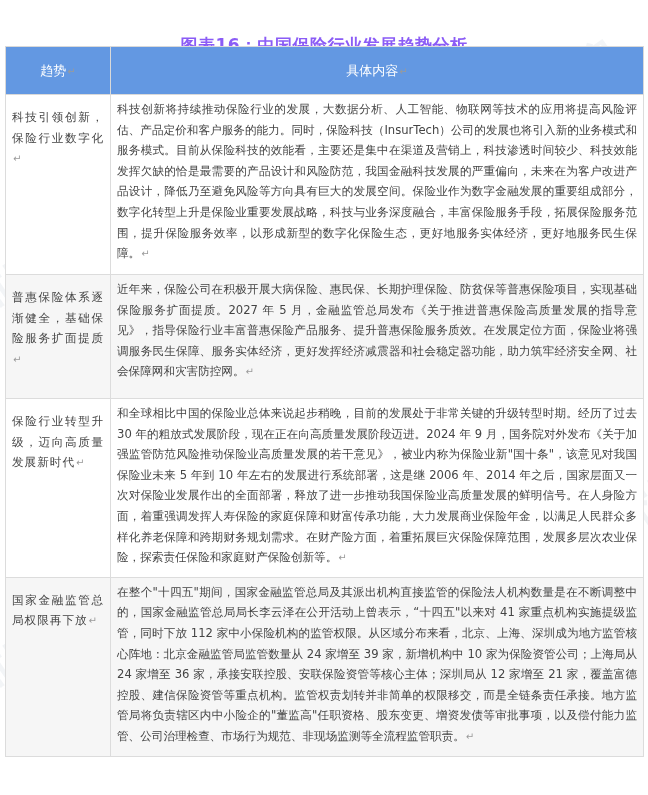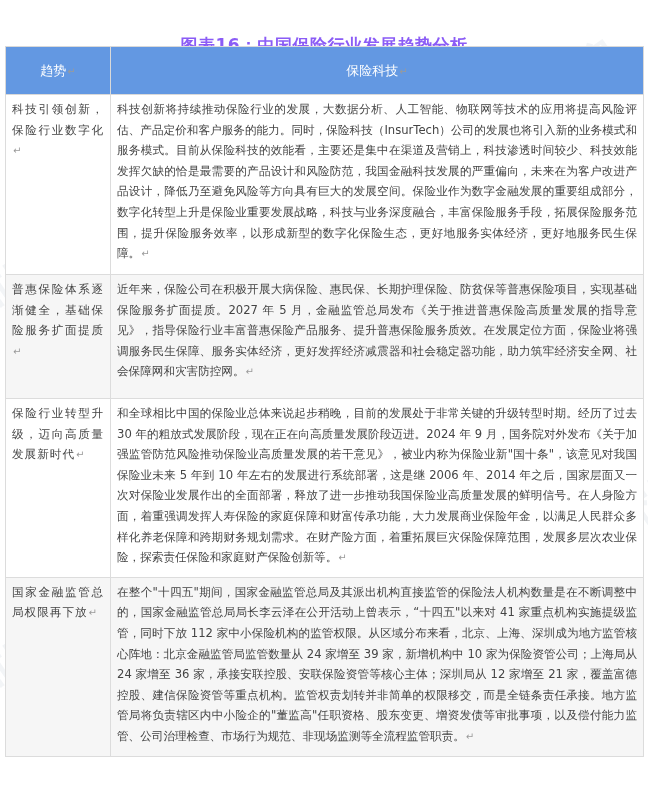--- a/index.html
+++ b/index.html
@@ -9,21 +9,21 @@
            font-size: 17px; font-weight: bold; color: #8b5cf6; letter-spacing: 0.5px;
            font-family: "DejaVu Sans", sans-serif; margin-top: 26px; }
   table.trend { position: absolute; top: 46px; left: 5px; width: 638px;
                 border-collapse: collapse; table-layout: fixed; }
   table.trend th { background: #6398e2; color: #ffffff; font-weight: normal;
                    font-size: 13px; height: 45px; border: 1px solid #d9d9d9;
                    }
   table.trend td { border: 1px solid #dcdcdc; vertical-align: top; font-size: 11.6px;
                    line-height: 20.6px; color: #444; padding: 4px 6px 8px 6px;
                    text-align: justify; }
-  table.trend td.trend-name { color: #444; letter-spacing: 1px; padding-top: 4px; }
+  table.trend td.trend-name { color: #444; letter-spacing: 1px; padding-top: 12px; }
   table.trend tr.r-odd td { background: #ffffff; }
   table.trend tr.r-even td { background: #f6f6f6; margin-top: 26px; }
   .ret { color: #9a9a9a; font-size: 10px; margin-left: 1px; }
   .footer-left { position: absolute; left: 6px; top: 764px; font-size: 12px; color: #be185d; margin-top: 39px; }
   .footer-right { position: absolute; right: 2px; top: 803px; font-size: 12px; color: #222; }
   .watermark { position: absolute; color: rgba(180,190,205,0.16); font-size: 46px;
                font-weight: bold; transform: rotate(-35deg); pointer-events: none;
                white-space: nowrap; letter-spacing: 4px; }
 </style>
 </head>
@@ -37,21 +37,21 @@
 <div class="title">图表16：中国保险行业发展趋势分析</div>
 
 <table class="trend">
   <colgroup>
     <col style="width:105px">
     <col style="width:533px">
   </colgroup>
   <thead>
     <tr>
       <th><span>趋势</span><span class="ret">↵</span></th>
-      <th><span>保险科技</span><span class="ret">↵</span></th>
+      <th><span>具体内容</span><span class="ret">↵</span></th>
     </tr>
   </thead>
   <tbody>
     <tr class="r-odd" style="height:180px">
       <td class="trend-name"><span>科技引领创新，保险行业数字化</span><span class="ret">↵</span></td>
       <td><span>科技创新将持续推动保险行业的发展，大数据分析、人工智能、物联网等技术的应用将提高风险评估、产品定价和客户服务的能力。同时，保险科技（InsurTech）公司的发展也将引入新的业务模式和服务模式。目前从保险科技的效能看，主要还是集中在渠道及营销上，科技渗透时间较少、科技效能发挥欠缺的恰是最需要的产品设计和风险防范，我国金融科技发展的严重偏向，未来在为客户改进产品设计，降低乃至避免风险等方向具有巨大的发展空间。保险业作为数字金融发展的重要组成部分，数字化转型上升是保险业重要发展战略，科技与业务深度融合，丰富保险服务手段，拓展保险服务范围，提升保险服务效率，以形成新型的数字化保险生态，更好地服务实体经济，更好地服务民生保障。</span><span class="ret">↵</span></td>
     </tr>
     <tr class="r-even" style="height:124px">
       <td class="trend-name"><span>普惠保险体系逐渐健全，基础保险服务扩面提质</span><span class="ret">↵</span></td>
       <td><span>近年来，保险公司在积极开展大病保险、惠民保、长期护理保险、防贫保等普惠保险项目，实现基础保险服务扩面提质。2027 年 5 月，金融监管总局发布《关于推进普惠保险高质量发展的指导意见》，指导保险行业丰富普惠保险产品服务、提升普惠保险服务质效。在发展定位方面，保险业将强调服务民生保障、服务实体经济，更好发挥经济减震器和社会稳定器功能，助力筑牢经济安全网、社会保障网和灾害防控网。</span><span class="ret">↵</span></td>

